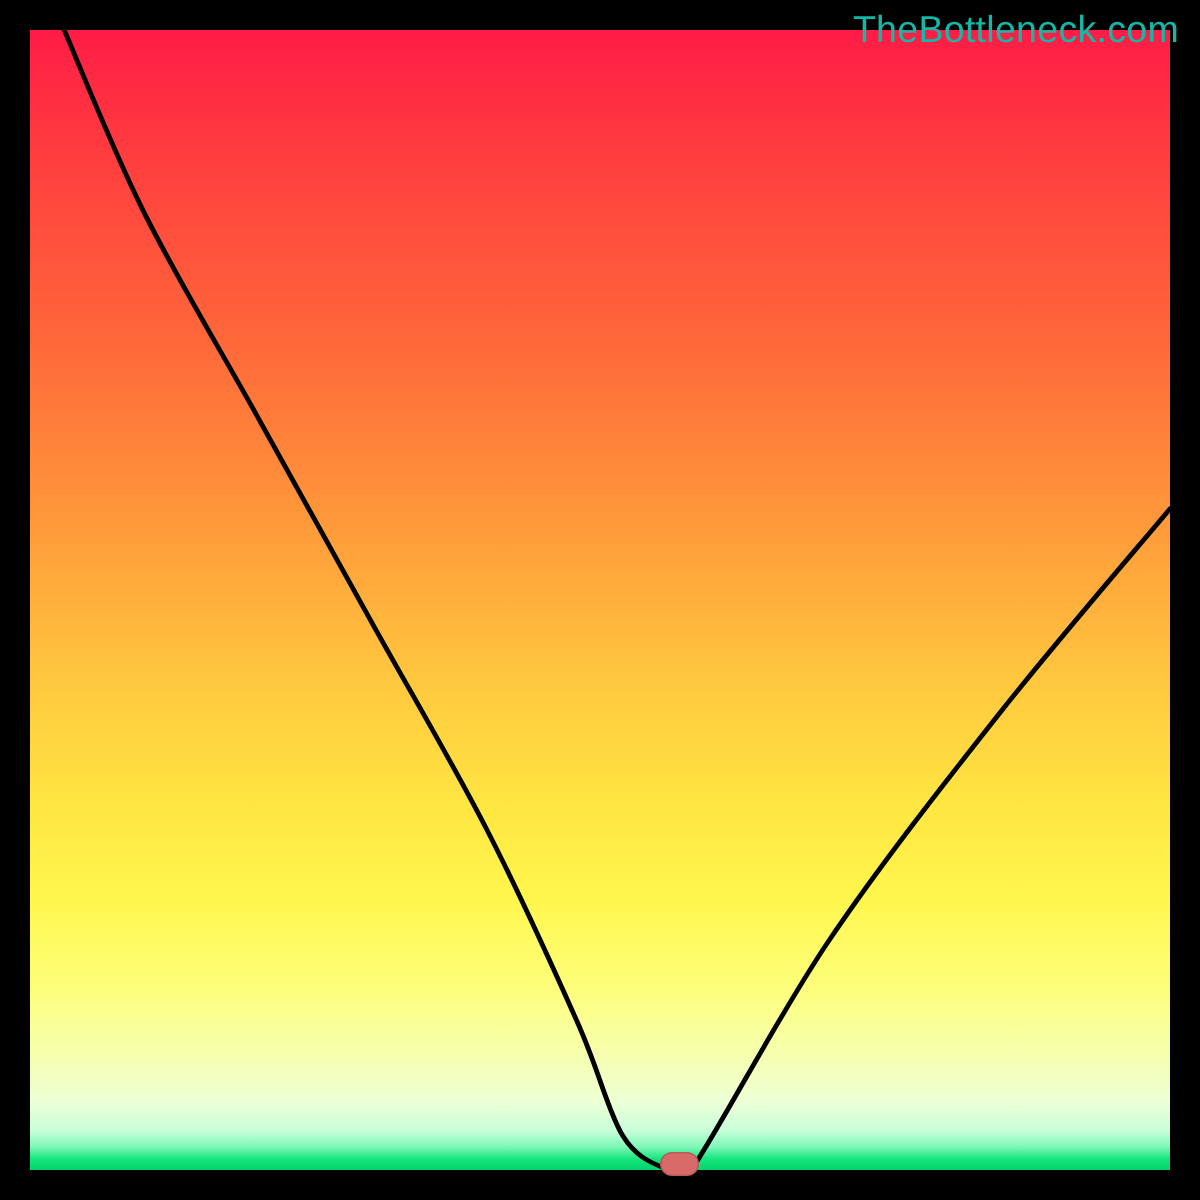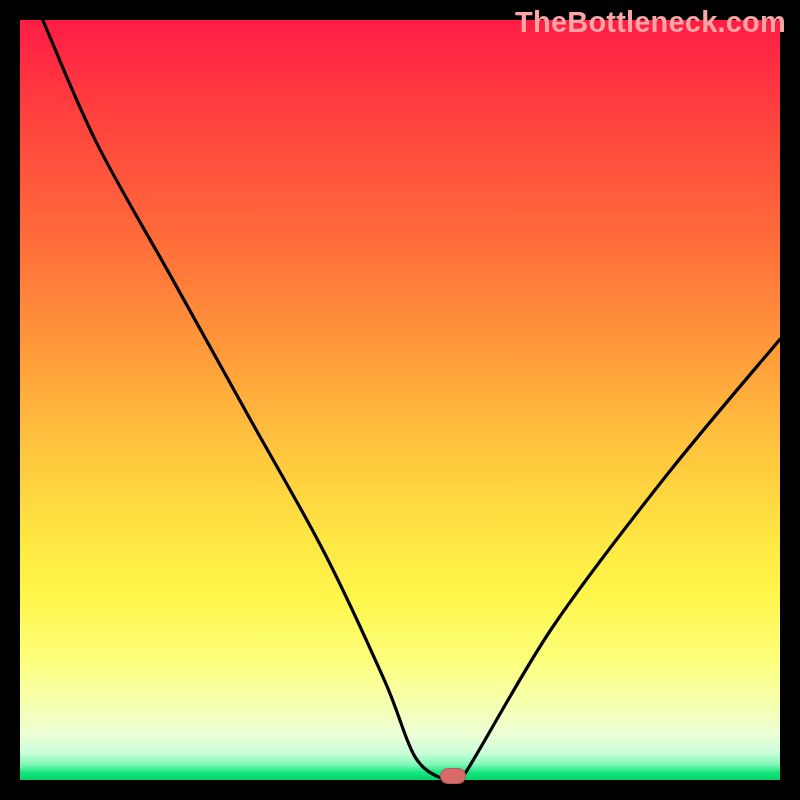--- a/index.html
+++ b/index.html
@@ -14,23 +14,23 @@
   .frame {
     position: relative;
     width: 800px;
     height: 800px;
     background: #000;
   }
   .watermark {
     position: absolute;
     top: 6px;
     right: 14px;
-    color: #fca5a5;
-    font-size: 29px;
-    font-weight: 700;
+    color: #14b8a6;
+    font-size: 25px;
+    font-weight: 400;
     letter-spacing: 0.2px;
     z-index: 5;
     user-select: none;
   }
   
   .plot {
     position: absolute;
     left: 20px;
     top: 20px;
     width: 760px;

